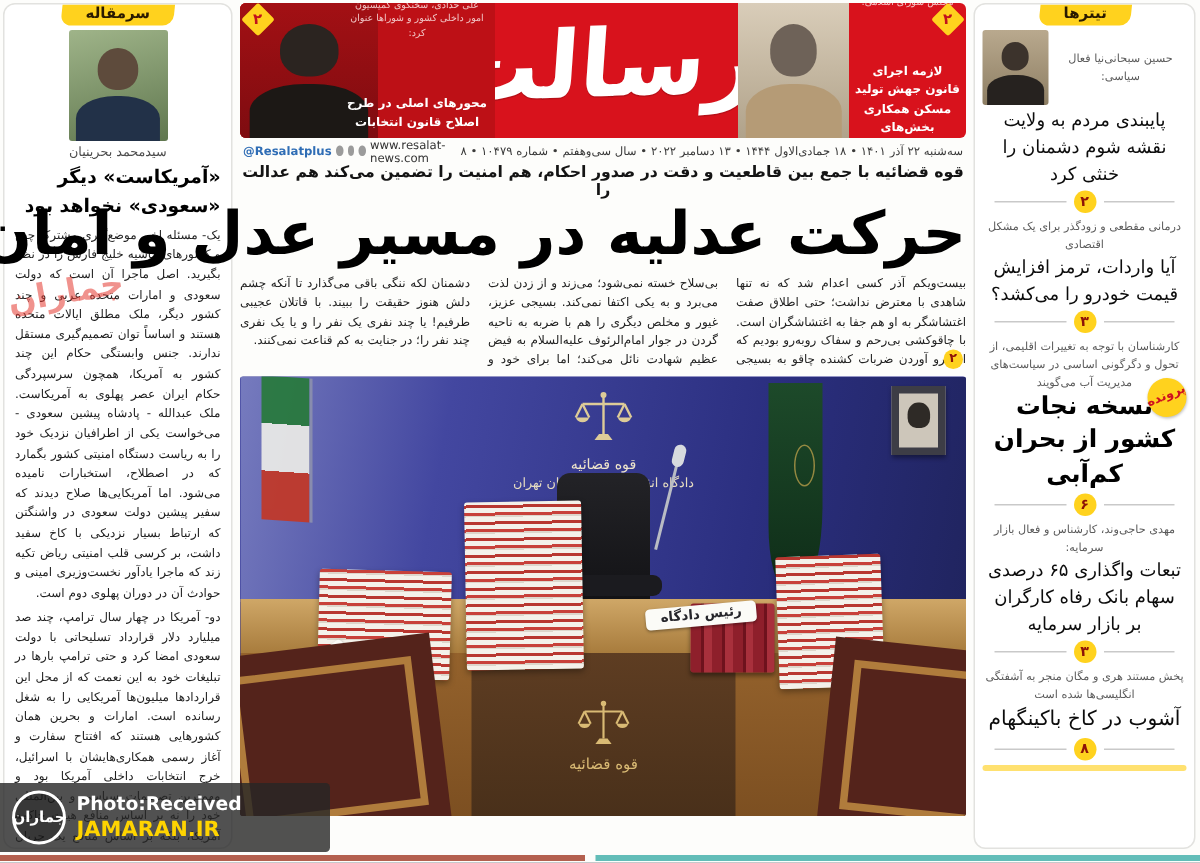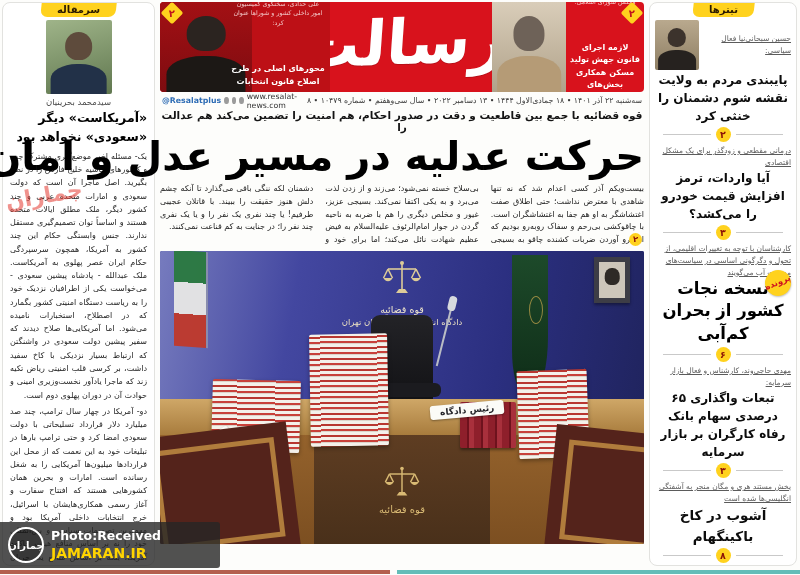--- a/index.html
+++ b/index.html
@@ -24,22 +24,22 @@
   .yellow-tab span{ display:inline-block; transform:skewX(6deg); }
   .side-item1 { display:flex; gap:4px; align-items:center; margin:2px 0 1px; }
   .side-photo {
     width:44px; height:50px; border-radius:2px; flex:0 0 auto;
     background:linear-gradient(180deg,#b9a98e,#8d7e63); position:relative; overflow:hidden;
   }
   .sil::before{ content:""; position:absolute; left:50%; top:16%; width:42%; height:38%;
     transform:translateX(-50%); background:#3c332c; border-radius:50% 50% 45% 45%; }
   .sil::after{ content:""; position:absolute; left:50%; bottom:-4%; width:86%; height:44%;
     transform:translateX(-50%); background:#26221f; border-radius:46% 46% 0 0; }
-  .kick { font-size:7.5px; color:#5b5b5b; text-align:right; line-height:1.55;text-decoration:underline; }
-  .side-head { font-size:12px; font-weight:bold; color:#0c0c0c; text-align:center; line-height:1.5; margin:1px 2px; }
+  .kick { font-size:7.5px; color:#5b5b5b; text-align:center; line-height:1.55; }
+  .side-head { font-size:12px; font-weight:normal; color:#0c0c0c; text-align:center; line-height:1.5; margin:1px 2px; }
   .divider { display:flex; align-items:center; margin:2px 8px 3px; }
   .divider i { flex:1; height:1px; background:#c9c9c9; }
   .badge {
     width:15px; height:15px; border-radius:50%; background:#ffd21e; color:#8d1207;
     font-size:9.5px; font-weight:bold; display:flex; align-items:center; justify-content:center;
     margin:0 5px; flex:0 0 auto;
   }
   .big-head { font-size:16.5px; font-weight:900; text-align:center; line-height:1.35; color:#000; position:relative; }
   .dossier {
     position:absolute; right:0; top:-8px; width:26px; height:26px; border-radius:50%;

